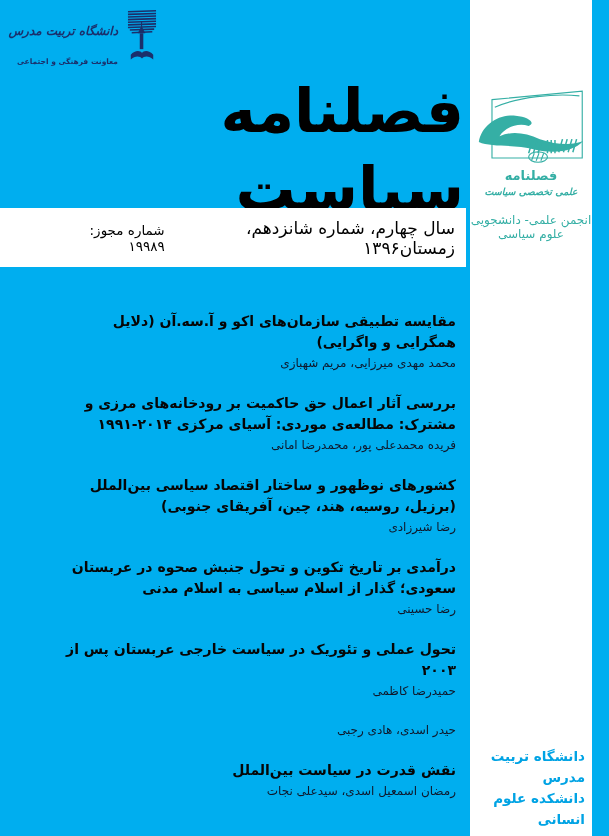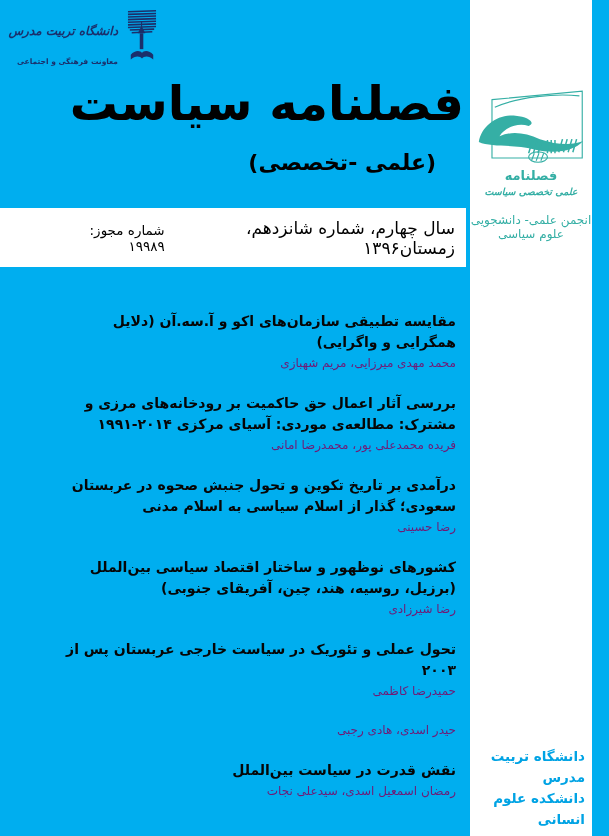--- a/index.html
+++ b/index.html
@@ -69,21 +69,21 @@
   .uni-sub { font-size: 7.5px; font-weight: bold; margin-top: 18px; white-space: nowrap; }
 
   .masthead {
     position: absolute;
     top: 72px; left: 0; right: 6px;
     direction: rtl;
     text-align: right;
     color: #000;
   }
   .masthead h1 {
-    font-size: 48px;
+    font-size: 60px;
     font-weight: bold;
     line-height: 1.3;
     letter-spacing: -1px;
   }
   .masthead .subtitle {
     font-size: 22px;
     font-weight: bold;
     margin-top: 16px;
     margin-left: 0;
     padding-left: 0;
@@ -117,21 +117,21 @@
   .a-title {
     font-size: 14px;
     font-weight: bold;
     line-height: 21px;
     color: #060606;
   }
   .a-authors {
     font-size: 12px;
     line-height: 19px;
     margin-top: 1px;
-    color: #701a75;
+    color: #0f172a;
   }
 </style>
 </head>
 <body>
 
 <div class="cover">
 
   <aside class="side-panel">
     <div class="journal-logo">
       <svg width="110" height="80" viewBox="0 0 117 82" fill="none" stroke="#35AFA5">
@@ -191,27 +191,27 @@
         <div class="a-title">مقایسه تطبیقی سازمان‌های اکو و آ.سه.آن (دلایل همگرایی و واگرایی)</div>
         <div class="a-authors">محمد مهدی میرزایی، مریم شهبازی</div>
       </article>
 
       <article class="article-item">
         <div class="a-title">بررسی آثار اعمال حق حاکمیت بر رودخانه‌های مرزی و مشترک: مطالعه‌ی موردی: آسیای مرکزی ۲۰۱۴-۱۹۹۱</div>
         <div class="a-authors">فریده محمدعلی پور، محمدرضا امانی</div>
       </article>
 
       <article class="article-item">
+        <div class="a-title">کشورهای نوظهور و ساختار اقتصاد سیاسی بین‌الملل (برزیل، روسیه، هند، چین، آفریقای جنوبی)</div>
+        <div class="a-authors">رضا شیرزادی</div>
+      </article>
+
+      <article class="article-item">
         <div class="a-title">درآمدی بر تاریخ تکوین و تحول جنبش صحوه در عربستان سعودی؛ گذار از اسلام سیاسی به اسلام مدنی</div>
         <div class="a-authors">رضا حسینی</div>
-      </article>
-
-      <article class="article-item">
-        <div class="a-title">کشورهای نوظهور و ساختار اقتصاد سیاسی بین‌الملل (برزیل، روسیه، هند، چین، آفریقای جنوبی)</div>
-        <div class="a-authors">رضا شیرزادی</div>
       </article>
 
       <article class="article-item">
         <div class="a-title">تحول عملی و تئوریک در سیاست خارجی عربستان پس از ۲۰۰۳</div>
         <div class="a-authors">حمیدرضا کاظمی</div>
       </article>
 
       <article class="article-item">
         <div class="a-authors">حیدر اسدی، هادی رجبی</div>
       </article>

